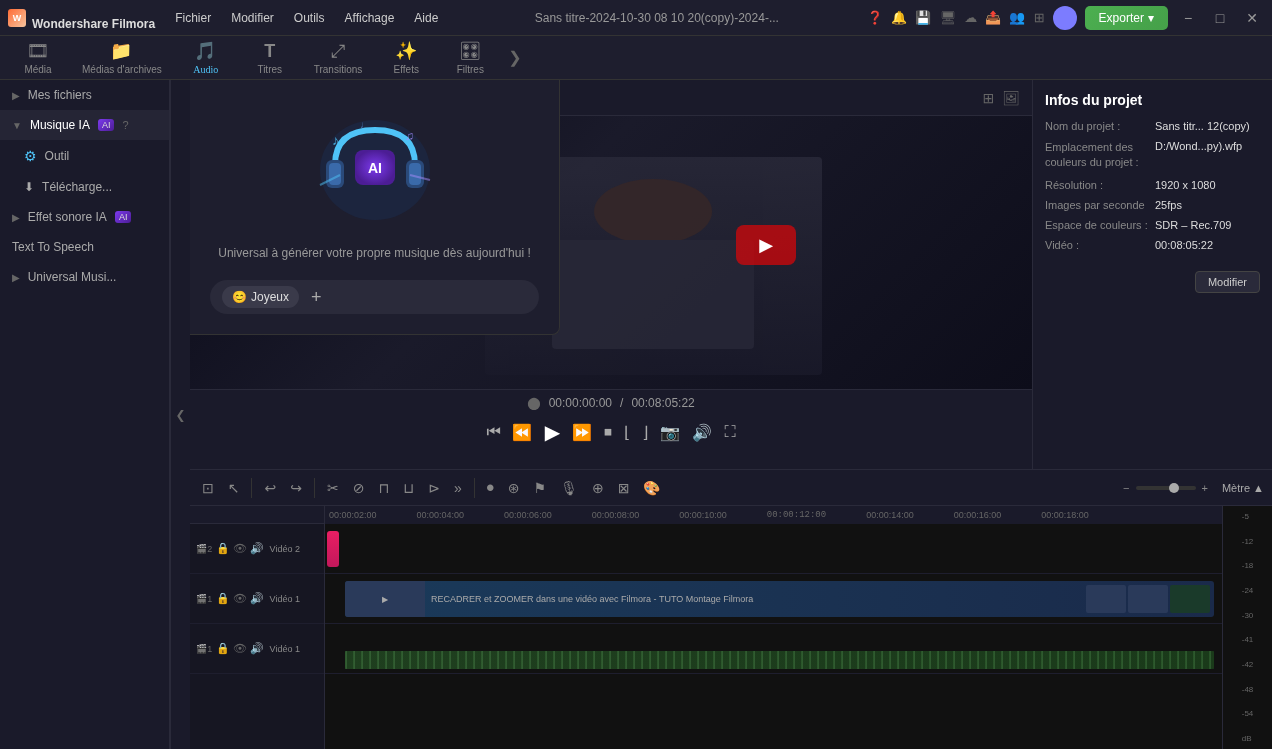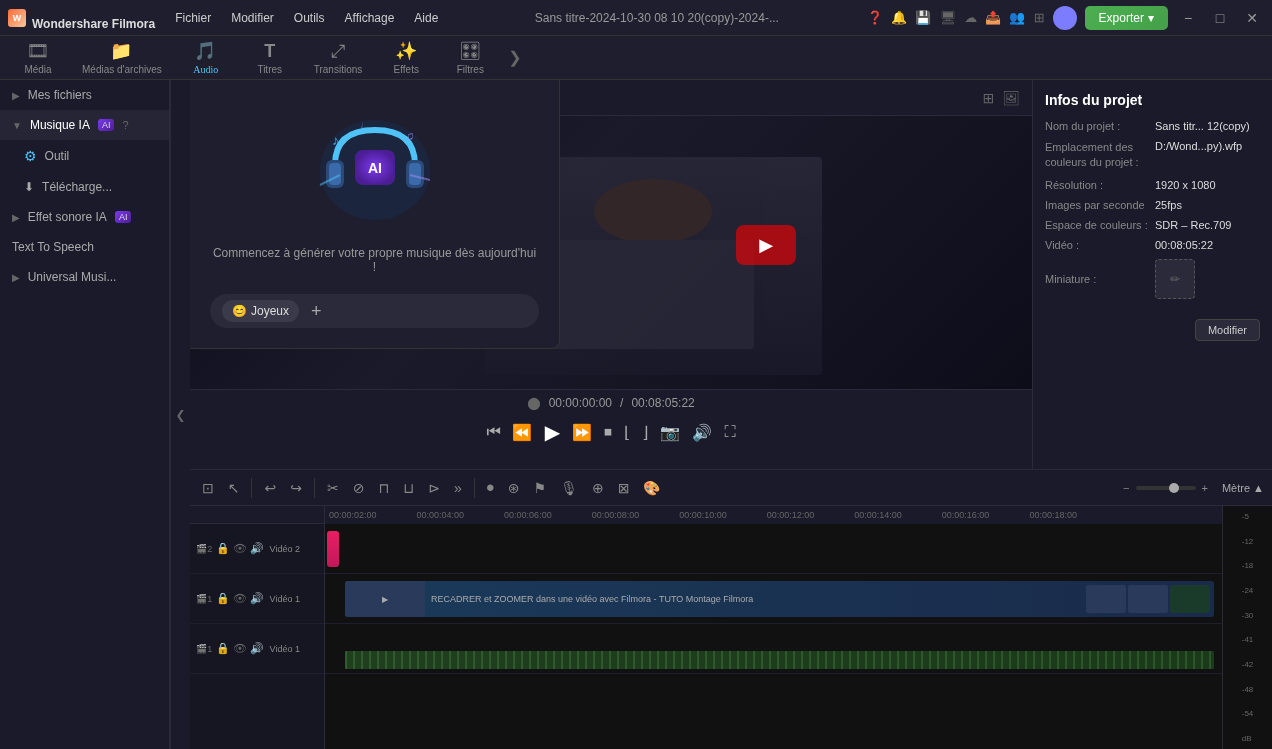--- a/index.html
+++ b/index.html
@@ -245,21 +245,21 @@
               <text x="65" y="73" text-anchor="middle" fill="white" font-size="14" font-weight="bold">AI</text>
 
               <text x="22" y="45" fill="#4fc3f7" font-size="14" opacity="0.8">♪</text>
               <text x="95" y="40" fill="#a78bfa" font-size="12" opacity="0.8">♫</text>
               <text x="50" y="28" fill="#60a5fa" font-size="10" opacity="0.6">♩</text>
 
               <line x1="10" y1="85" x2="30" y2="75" stroke="#4fc3f7" stroke-width="2" opacity="0.5"></line>
               <line x1="100" y1="75" x2="120" y2="80" stroke="#a78bfa" stroke-width="2" opacity="0.5"></line>
             </svg>
           </div>
-          <div class="ai-panel-sub">Commencez à générer votre propre musique dès aujourd'hui !</div>
+          <div class="ai-panel-sub">Universal à générer votre propre musique dès aujourd'hui !</div>
           <div class="ai-panel-tags">
             <div class="ai-tag">
               <span class="ai-tag-icon">😊</span>
               <span>Joyeux</span>
             </div>
             <span class="ai-tag-plus">+</span>
           </div>
         </div>
 
         <div class="preview-topbar">
@@ -333,28 +333,20 @@
           <span class="info-label">Images par seconde</span>
           <span class="info-value">25fps</span>
         </div>
         <div class="info-row">
           <span class="info-label">Espace de couleurs :</span>
           <span class="info-value">SDR – Rec.709</span>
         </div>
         <div class="info-row">
           <span class="info-label">Vidéo :</span>
           <span class="info-value">00:08:05:22</span>
-        </div>
-        <div class="info-row" style="align-items:center;">
-          <span class="info-label">Miniature :</span>
-          <div style="display:flex;align-items:center;gap:6px;">
-            <div class="thumbnail-area">
-              <span style="font-size:12px;">✏</span>
-            </div>
-          </div>
         </div>
         <div style="margin-top:12px;text-align:right;">
           <button class="modify-btn">Modifier</button>
         </div>
       </div>
     </div>
 
     <div style="height:280px;background:#111;border-top:1px solid #2a2a3a;display:flex;flex-direction:column;">
 
       <div class="timeline-toolbar">
@@ -425,21 +417,21 @@
         </div>
 
         <div style="flex:1;display:flex;flex-direction:column;overflow:hidden;position:relative;">
 
           <div class="ruler-container">
             <span style="margin-right:40px;">00:00:02:00</span>
             <span style="margin-right:40px;">00:00:04:00</span>
             <span style="margin-right:40px;">00:00:06:00</span>
             <span style="margin-right:40px;">00:00:08:00</span>
             <span style="margin-right:40px;">00:00:10:00</span>
-            <span style="margin-right:40px;">00:00:12:00</span>
+            <span style="margin-right:40px;font-family:Liberation Mono, monospace;">00:00:12:00</span>
             <span style="margin-right:40px;">00:00:14:00</span>
             <span style="margin-right:40px;">00:00:16:00</span>
             <span style="margin-right:40px;">00:00:18:00</span>
           </div>
 
           <div class="track-row">
             <div style="position:absolute;left:2px;width:12px;height:36px;top:7px;background:linear-gradient(to bottom,#e91e63,#c2185b);border-radius:3px;"></div>
           </div>
 
           <div class="track-row" style="height:50px;">

